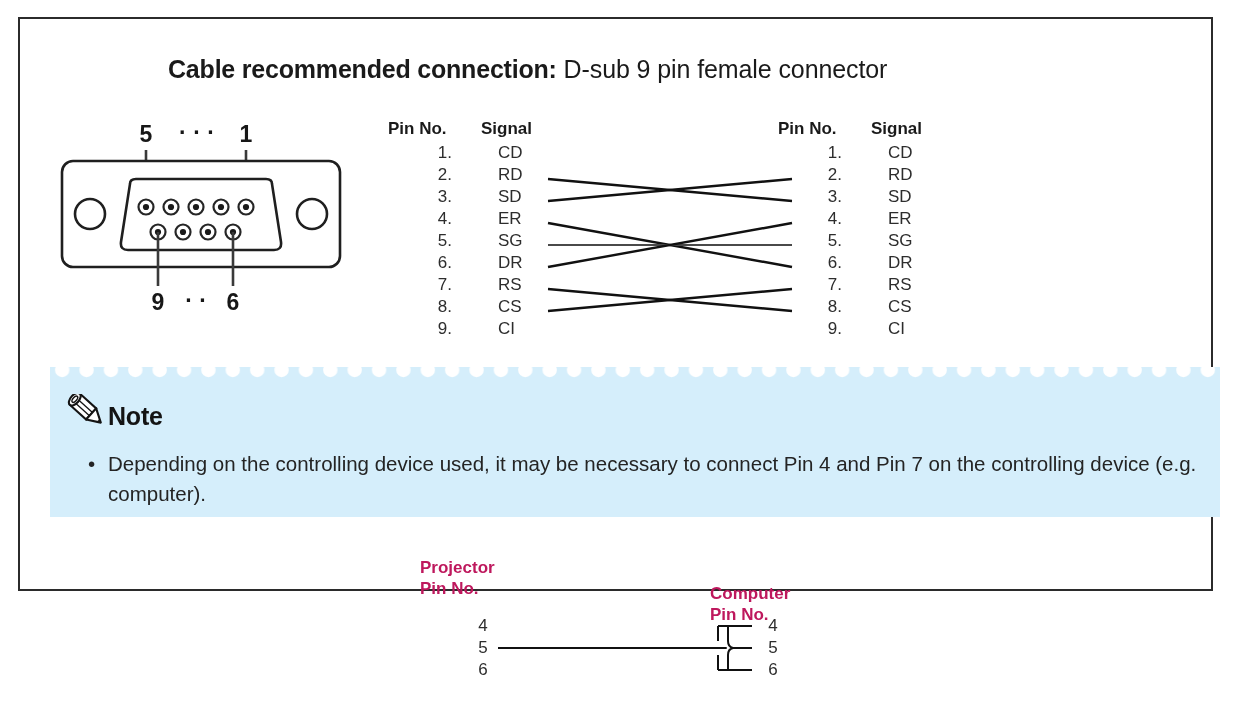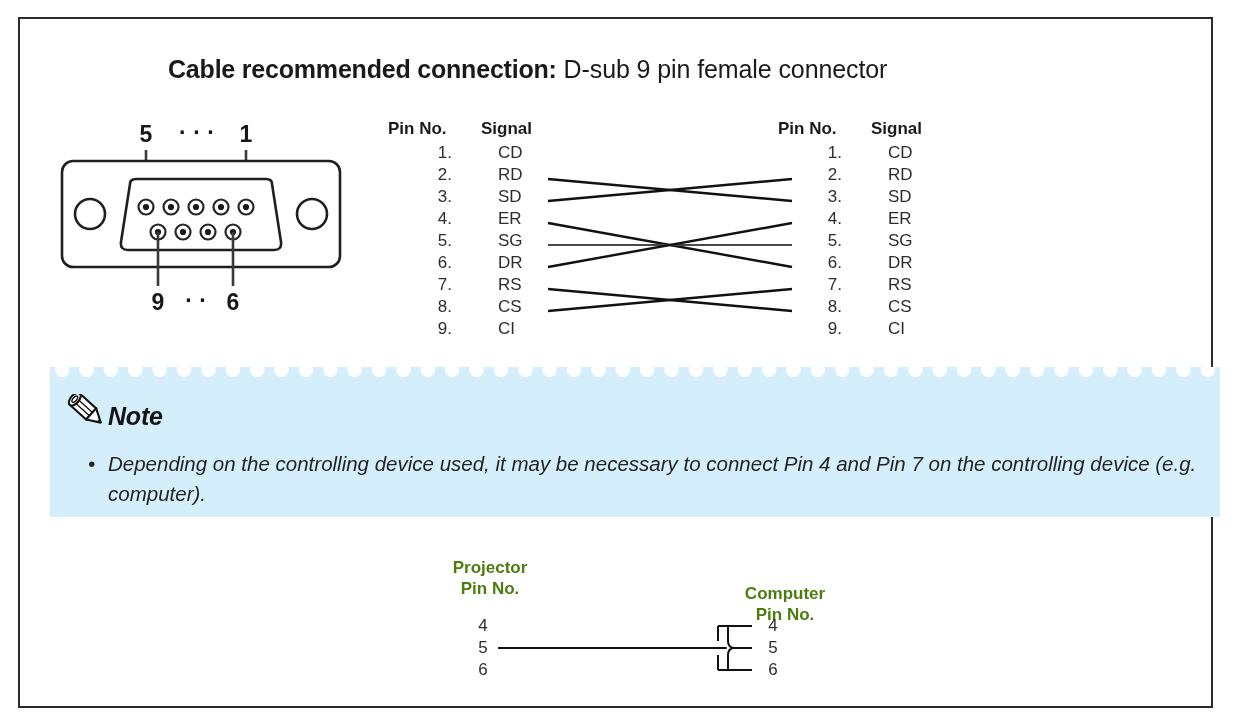--- a/index.html
+++ b/index.html
@@ -15,21 +15,21 @@
     color: #1a1a1a;
     overflow: hidden;
   }
 
   
   #page-frame {
     position: absolute;
     left: 18px;
     top: 17px;
     width: 1195px;
-    height: 691px;
+    height: 574px;
     border: 2px solid #2b2b2b;
     box-sizing: border-box;
     background: #ffffff;
   }
 
   
   #title-row {
     position: absolute;
     left: 148px;
     top: 35px;
@@ -119,21 +119,20 @@
   }
 
   
   #note-box {
     position: absolute;
     left: 30px;
     top: 348px;
     width: 1170px;
     height: 150px;
     background: #d5eefb;
-    font-style: italic;
   }
   #note-scallop {
     position: absolute;
     left: 0;
     top: 0;
     width: 1170px;
     height: 14px;
     display: block;
   }
   #note-header {
@@ -181,23 +180,22 @@
     left: 390px;
     top: 538px;
     width: 460px;
     height: 140px;
   }
   .lf-title {
     position: absolute;
     font-weight: bold;
     font-size: 17px;
     line-height: 21px;
-    text-align: center;
     white-space: nowrap;
-    color: #4d7c0f;
+    color: #be185d;
   }
   #lf-title-left  { left: 10px;  top: 0px; width: 140px; }
   #lf-title-right { left: 300px; top: 0px; width: 150px; margin-top: 26px; }
 
   .lf-pins {
     position: absolute;
     font-size: 17px;
     line-height: 22px;
     color: #2d2d2d;
     text-align: center;

